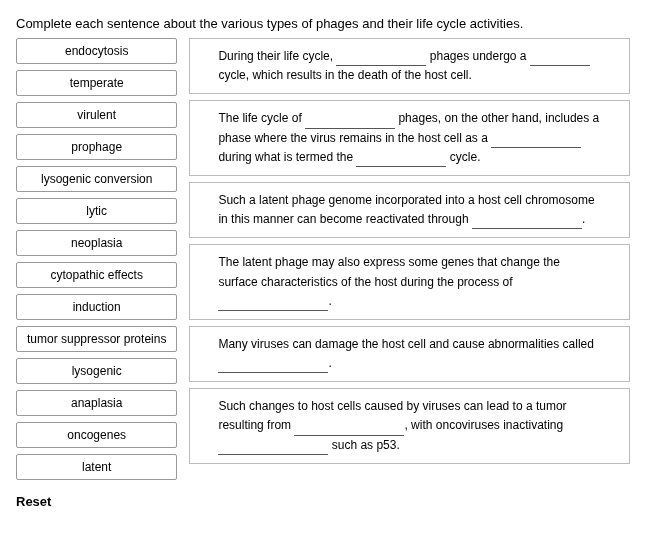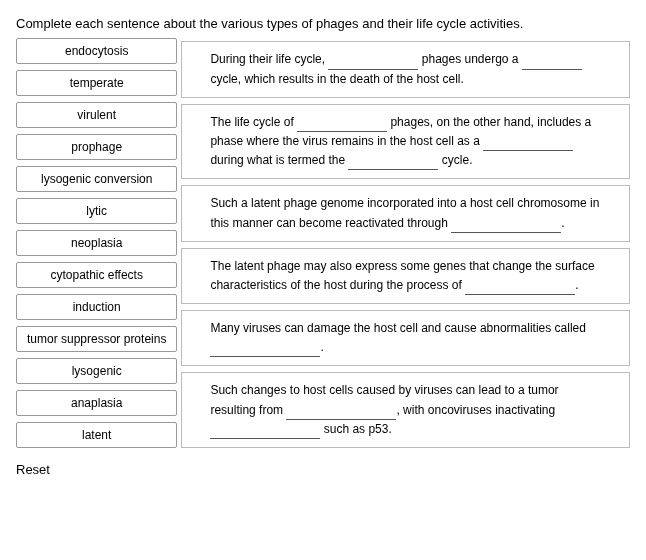--- a/index.html
+++ b/index.html
@@ -10,22 +10,21 @@
       color: #000;
       padding: 16px;
       width: 646px;
     }
     .instructions {
       margin-bottom: 7px;
       font-size: 13px;
     }
     .main-layout {
       display: flex;
-      gap: 4px;
-      align-items: flex-end;
+      gap: 12px;
     }
     .word-bank {
       display: flex;
       flex-direction: column;
       gap: 6px;
       min-width: 160px;
     }
     .word-item {
       border: 1px solid #999;
       padding: 5px 10px;
@@ -55,21 +54,21 @@
       vertical-align: bottom;
     }
     .blank-short {
       min-width: 60px;
     }
     .blank-long {
       min-width: 110px;
     }
     .reset-btn {
       margin-top: 14px;
-      font-weight: normal;
+      font-weight: bold;
       font-size: 13px;
       cursor: pointer;
       background: none;
       border: none;
       padding: 0;
     }
   </style>
 </head>
 <body>
 
@@ -85,20 +84,21 @@
       <div class="word-item">virulent</div>
       <div class="word-item">prophage</div>
       <div class="word-item">lysogenic conversion</div>
       <div class="word-item">lytic</div>
       <div class="word-item">neoplasia</div>
       <div class="word-item">cytopathic effects</div>
       <div class="word-item">induction</div>
       <div class="word-item">tumor suppressor proteins</div>
       <div class="word-item">lysogenic</div>
       <div class="word-item">anaplasia</div>
+      <div class="word-item">oncogenes</div>
       <div class="word-item">latent</div>
     </div>
 
   <div class="sentences-panel">
 
   <div class="sentence-box">During their life cycle, <span class="blank"></span> phages undergo a <span class="blank blank-short"></span> cycle, which results in the death of the host cell.</div>
       <div class="sentence-box">The life cycle of <span class="blank"></span> phages, on the other hand, includes a phase where the virus remains in the host cell as a <span class="blank"></span> during what is termed the <span class="blank"></span> cycle.</div>
       <div class="sentence-box">Such a latent phage genome incorporated into a host cell chromosome in this manner can become reactivated through <span class="blank blank-long"></span>.</div>
       <div class="sentence-box">The latent phage may also express some genes that change the surface characteristics of the host during the process of <span class="blank blank-long"></span>.</div>
       <div class="sentence-box">Many viruses can damage the host cell and cause abnormalities called <span class="blank blank-long"></span>.</div>

